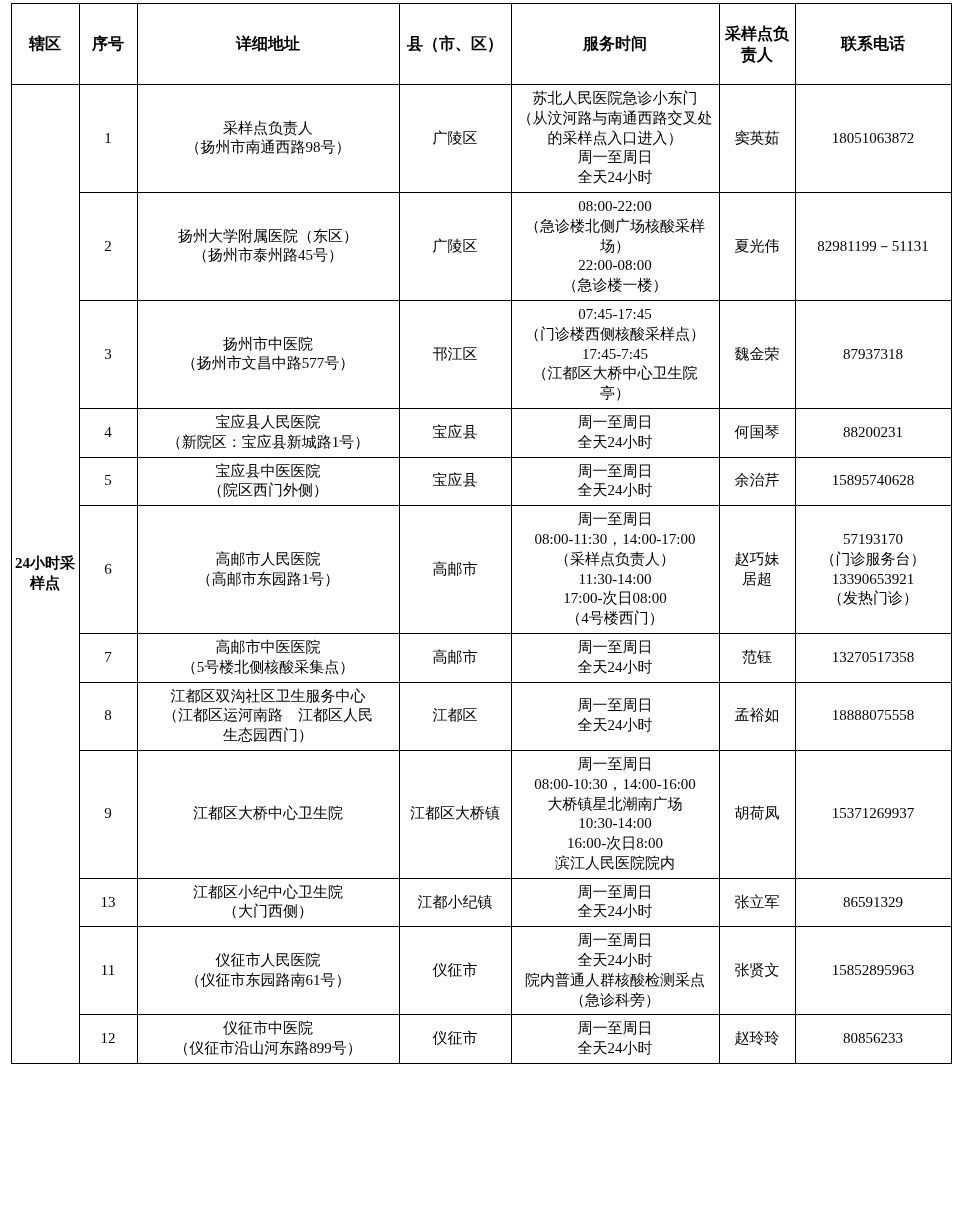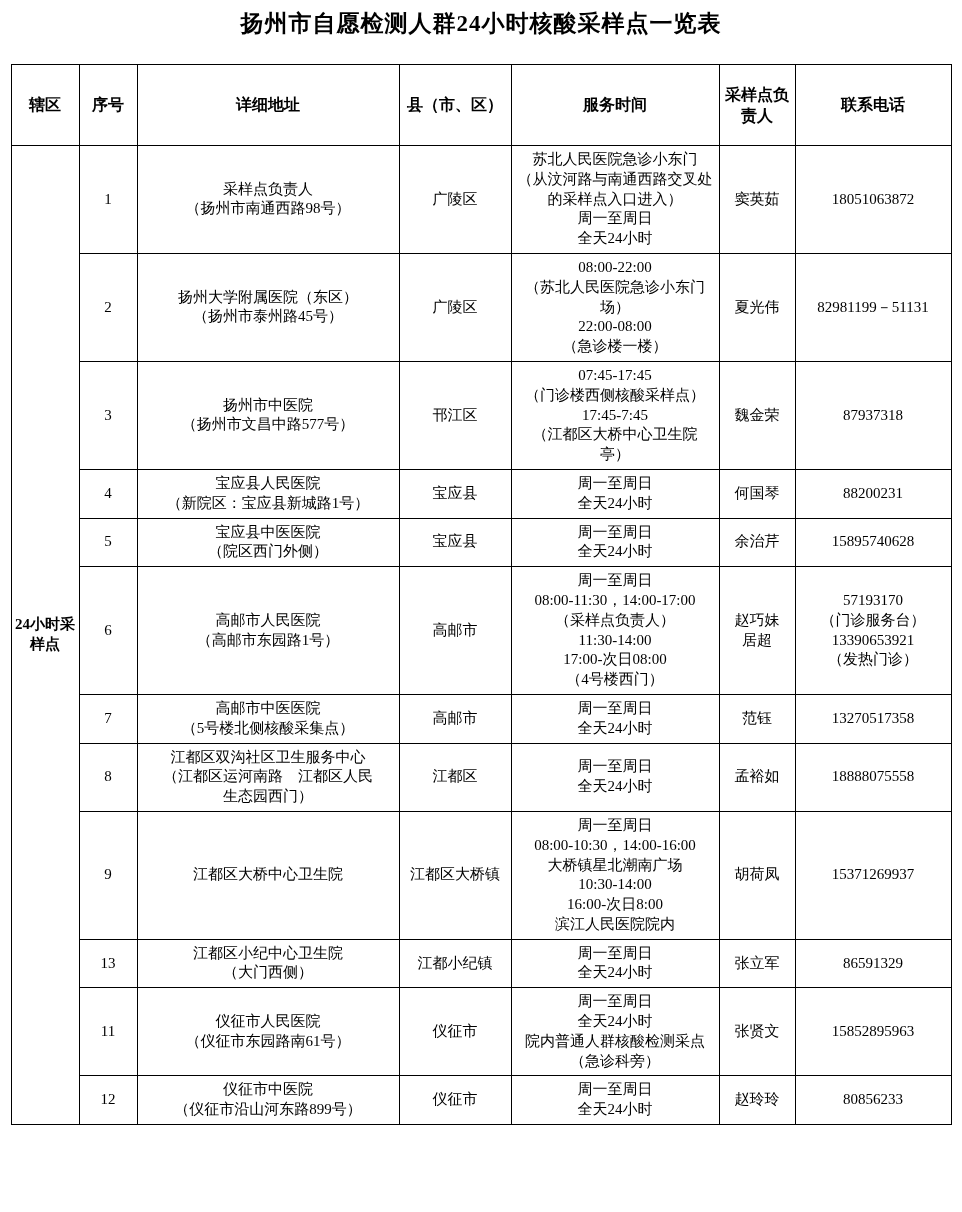--- a/index.html
+++ b/index.html
@@ -22,21 +22,21 @@
     text-align: center;
     font-size: 23px;
     font-weight: bold;
     letter-spacing: 1px;
     padding: 8px 0 9px 0;
     font-family: "Liberation Serif", "DejaVu Serif", serif;
   }
   table.sampling-table {
     border-collapse: collapse;
     width: 940px;
-    margin: 16px auto;
+    margin: 3px auto;
     table-layout: fixed;
   }
   table.sampling-table th,
   table.sampling-table td {
     border: 1px solid #000000;
     text-align: center;
     vertical-align: middle;
     font-size: 15px;
     line-height: 1.32;
     padding: 4px 3px;
@@ -70,21 +70,20 @@
   .address-cell .cell-lines span,
   .phone-cell .cell-lines span {
     display: block;
   }
 </style>
 </head>
 <body>
 
 <div class="page">
 
-  <div class="doc-title">扬州市自愿检测人群24小时核酸采样点一览表</div>
 
   <table class="sampling-table">
     <colgroup>
       <col class="col-district">
       <col class="col-index">
       <col class="col-address">
       <col class="col-county">
       <col class="col-hours">
       <col class="col-manager">
       <col class="col-phone">
@@ -136,21 +135,21 @@
           <td class="address-cell">
             <div class="cell-lines">
               <span>扬州大学附属医院（东区）</span>
               <span>（扬州市泰州路45号）</span>
             </div>
           </td>
           <td>广陵区</td>
           <td class="hours-cell">
             <div class="cell-lines">
               <span>08:00-22:00</span>
-              <span>（苏北人民医院急诊小东门</span>
+              <span>（急诊楼北侧广场核酸采样</span>
               <span>场）</span>
               <span>22:00-08:00</span>
               <span>（急诊楼一楼）</span>
             </div>
           </td>
           <td class="manager-cell">
             <div class="cell-lines">
               <span>夏光伟</span>
             </div>
           </td>

